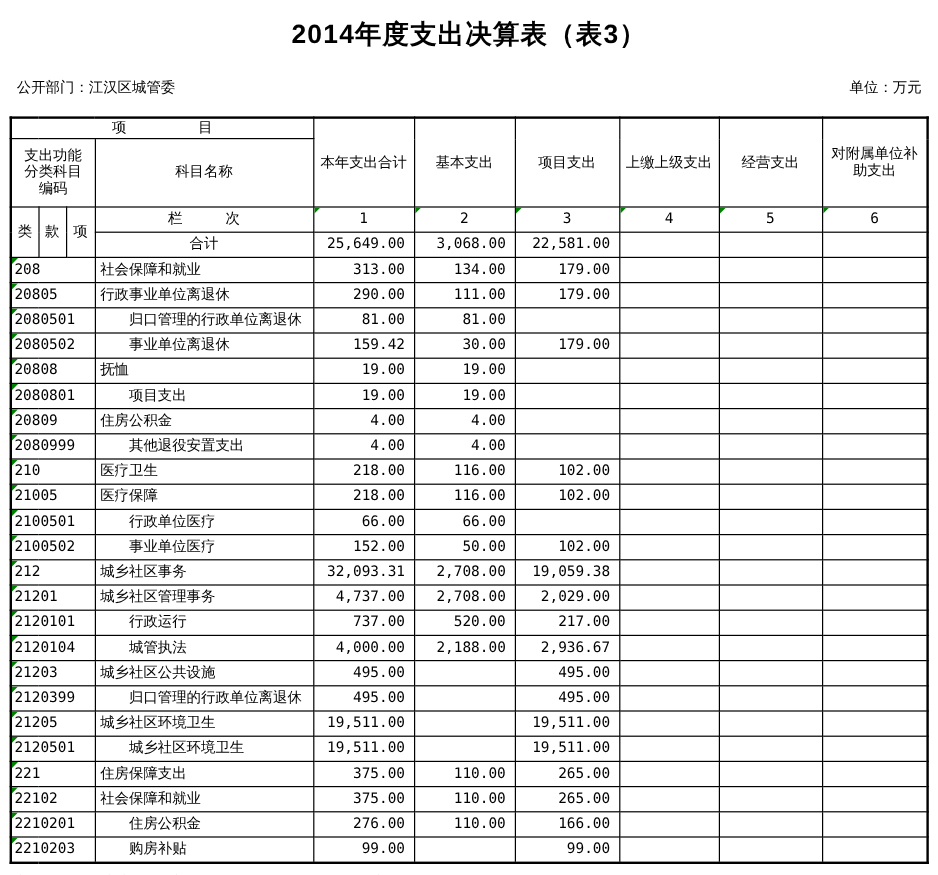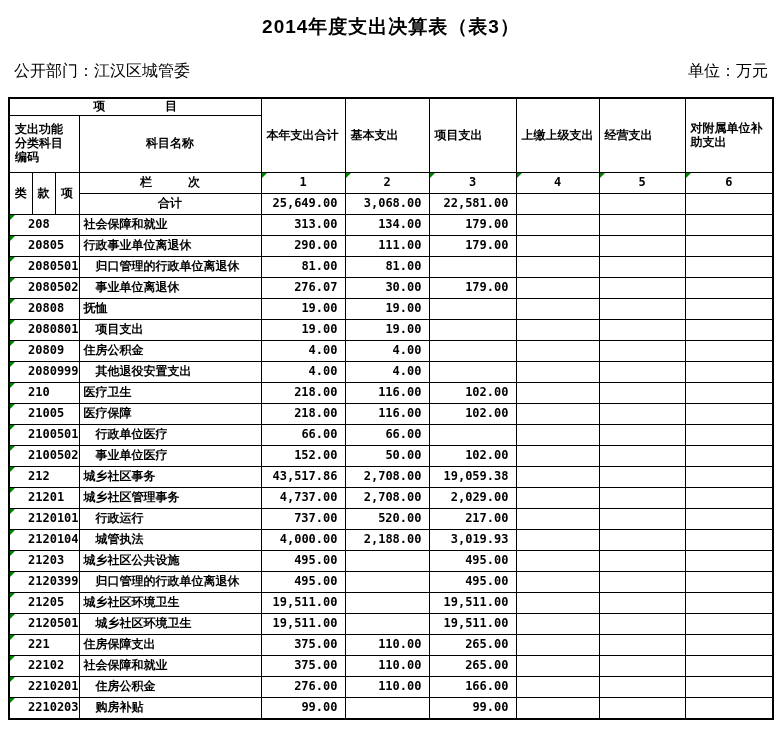--- a/index.html
+++ b/index.html
@@ -1,33 +1,33 @@
 <!DOCTYPE html>
 <html><head>
 <meta charset="utf-8">
 <style>
   html,body{margin:0;padding:0;background:#fff;}
   body{width:782px;height:729px;overflow:hidden;color:#000;
        font-family:"DejaVu Sans",sans-serif;}
-  .title{margin-top:14px;text-align:center;font-size:19px;font-weight:bold;
+  .title{margin-top:14px;text-align:center;font-size:22px;font-weight:bold;
          font-family:"Liberation Sans","DejaVu Sans",sans-serif;letter-spacing:1px;}
   .meta{display:flex;justify-content:space-between;margin:21px 14px 0 14px;
-        font-size:16px;}
+        font-size:12px;}
   table{border-collapse:collapse;table-layout:fixed;margin:15px 4px 0 8px;
-        width:764px;border:2px solid #000;font-weight:bold;}
+        width:764px;border:2px solid #000;}
   td{border:1px solid #000;height:20px;padding:0;font-size:12px;
      overflow:hidden;white-space:nowrap;vertical-align:middle;line-height:1.15;}
   .h1 td{height:16px;}
   .h2 td{height:56px;}
-  td.wrap{white-space:normal;text-align:left;padding:0 5px;}
+  td.wrap{white-space:normal;text-align:center;padding:0 5px;}
   td.center{text-align:center;}
-  td.code-cell{padding-left:18px;font-family:"DejaVu Sans Mono",monospace;
+  td.code-cell{padding-left:2px;font-family:"DejaVu Sans Mono",monospace;
                font-size:12px;position:relative;}
   td.name-cell{padding-left:4px;}
-  td.name-cell.indent{padding-left:16px;}
+  td.name-cell.indent{padding-left:28px;}
   td.num-cell{text-align:right;padding-right:7px;
               font-family:"DejaVu Sans Mono",monospace;font-size:12px;}
   td.colnum-cell{text-align:center;position:relative;
                  font-family:"DejaVu Sans Mono",monospace;font-size:12px;}
   .tri{position:absolute;top:0;left:0;width:0;height:0;
        border-top:5px solid #008000;border-right:5px solid transparent;}
   .notes{margin:6px 0 0 10px;font-size:13px;line-height:21px;}
 </style>
 </head>
 <body>
@@ -115,21 +115,21 @@
         <td class="num-cell">81.00</td>
         <td class="num-cell">81.00</td>
         <td class="num-cell"></td>
         <td class="num-cell"></td>
         <td class="num-cell"></td>
         <td class="num-cell"></td>
       </tr>
       <tr>
         <td colspan="3" class="code-cell"><span class="tri"></span>2080502</td>
         <td class="name-cell indent">事业单位离退休</td>
-        <td class="num-cell">276.07</td>
+        <td class="num-cell">159.42</td>
         <td class="num-cell">30.00</td>
         <td class="num-cell">179.00</td>
         <td class="num-cell"></td>
         <td class="num-cell"></td>
         <td class="num-cell"></td>
       </tr>
       <tr>
         <td colspan="3" class="code-cell"><span class="tri"></span>20808</td>
         <td class="name-cell">抚恤</td>
         <td class="num-cell">19.00</td>
@@ -205,21 +205,21 @@
         <td class="num-cell">152.00</td>
         <td class="num-cell">50.00</td>
         <td class="num-cell">102.00</td>
         <td class="num-cell"></td>
         <td class="num-cell"></td>
         <td class="num-cell"></td>
       </tr>
       <tr>
         <td colspan="3" class="code-cell"><span class="tri"></span>212</td>
         <td class="name-cell">城乡社区事务</td>
-        <td class="num-cell">43,517.86</td>
+        <td class="num-cell">32,093.31</td>
         <td class="num-cell">2,708.00</td>
         <td class="num-cell">19,059.38</td>
         <td class="num-cell"></td>
         <td class="num-cell"></td>
         <td class="num-cell"></td>
       </tr>
       <tr>
         <td colspan="3" class="code-cell"><span class="tri"></span>21201</td>
         <td class="name-cell">城乡社区管理事务</td>
         <td class="num-cell">4,737.00</td>
@@ -237,21 +237,21 @@
         <td class="num-cell">217.00</td>
         <td class="num-cell"></td>
         <td class="num-cell"></td>
         <td class="num-cell"></td>
       </tr>
       <tr>
         <td colspan="3" class="code-cell"><span class="tri"></span>2120104</td>
         <td class="name-cell indent">城管执法</td>
         <td class="num-cell">4,000.00</td>
         <td class="num-cell">2,188.00</td>
-        <td class="num-cell">3,019.93</td>
+        <td class="num-cell">2,936.67</td>
         <td class="num-cell"></td>
         <td class="num-cell"></td>
         <td class="num-cell"></td>
       </tr>
       <tr>
         <td colspan="3" class="code-cell"><span class="tri"></span>21203</td>
         <td class="name-cell">城乡社区公共设施</td>
         <td class="num-cell">495.00</td>
         <td class="num-cell"></td>
         <td class="num-cell">495.00</td>

